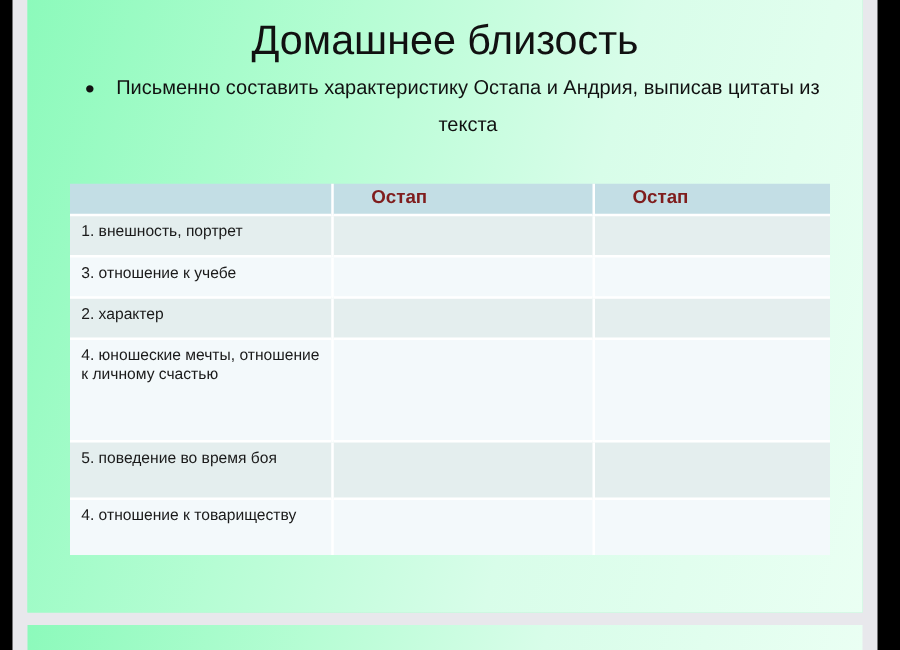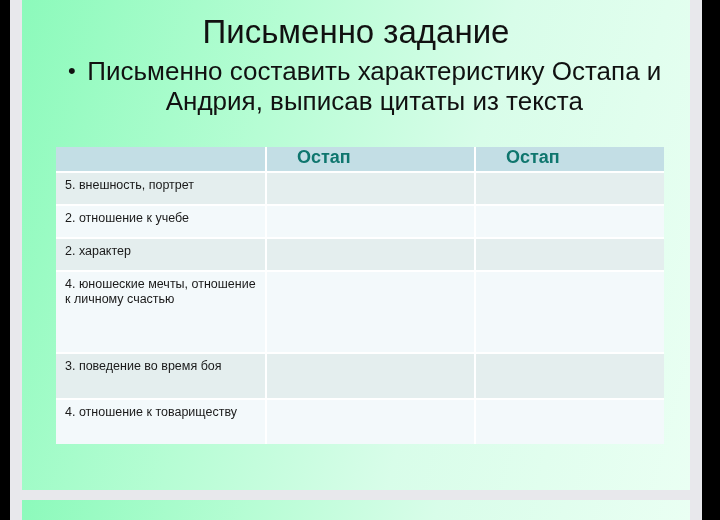--- a/index.html
+++ b/index.html
@@ -84,21 +84,21 @@
     color: #111111;
     font-size: 22px;
     line-height: 30px;
     margin-right: 9px;
     margin-top: 0px;
   }
   .bullet-text {
     flex: 0 1 auto;
     max-width: 585px;
     text-align: center;
-    font-size: 26px;
+    font-size: 16px;
     line-height: 30px;
     color: #111111;
     font-weight: 400;
   }
 
   
   .table-wrap {
     position: absolute;
     left: 34px;
     top: 147px;
@@ -128,22 +128,22 @@
     font-weight: 400;
   }
   table.compare th:first-child,
   table.compare td:first-child {
     border-left: 0;
   }
 
   
   table.compare thead th {
     background: #c3dee5;
-    color: #0f766e;
-    font-size: 18px;
+    color: #7f1d1d;
+    font-size: 15px;
     font-weight: 700;
     height: 18px;
     padding-top: 3px;
     padding-bottom: 3px;
     border-top: 0;
     padding-left: 30px;
   }
   table.compare thead th.blank { background: #c3dee5; }
 
   
@@ -160,21 +160,21 @@
 </style>
 </head>
 <body>
 
 <div id="viewer">
 
   <div class="gutter"></div>
 
   <div class="slide">
 
-    <h1 class="slide-title">Письменно задание</h1>
+    <h1 class="slide-title">Домашнее близость</h1>
 
     <div class="bullet-block">
       <span class="bullet-dot">•</span>
       <span class="bullet-text">Письменно составить характеристику Остапа и Андрия, выписав цитаты из текста</span>
     </div>
 
     <div class="table-wrap">
       <table class="compare">
         <colgroup>
           <col class="c1">
@@ -186,45 +186,45 @@
           <tr>
             <th class="blank"></th>
             <th>Остап</th>
             <th>Остап</th>
           </tr>
         </thead>
 
         <tbody>
 
           <tr class="tint-a r-short">
-            <td class="label">5. внешность, портрет</td>
+            <td class="label">1. внешность, портрет</td>
             <td></td>
             <td></td>
           </tr>
 
           <tr class="tint-b r-short">
-            <td class="label">2. отношение к учебе</td>
+            <td class="label">3. отношение к учебе</td>
             <td></td>
             <td></td>
           </tr>
 
           <tr class="tint-a r-short">
             <td class="label">2. характер</td>
             <td></td>
             <td></td>
           </tr>
 
           <tr class="tint-b r-tall">
             <td class="label">4. юношеские мечты, отношение к личному счастью</td>
             <td></td>
             <td></td>
           </tr>
 
           <tr class="tint-a r-med">
-            <td class="label">3. поведение во время боя</td>
+            <td class="label">5. поведение во время боя</td>
             <td></td>
             <td></td>
           </tr>
 
           <tr class="tint-b r-med">
             <td class="label">4. отношение к товариществу</td>
             <td></td>
             <td></td>
           </tr>
 

